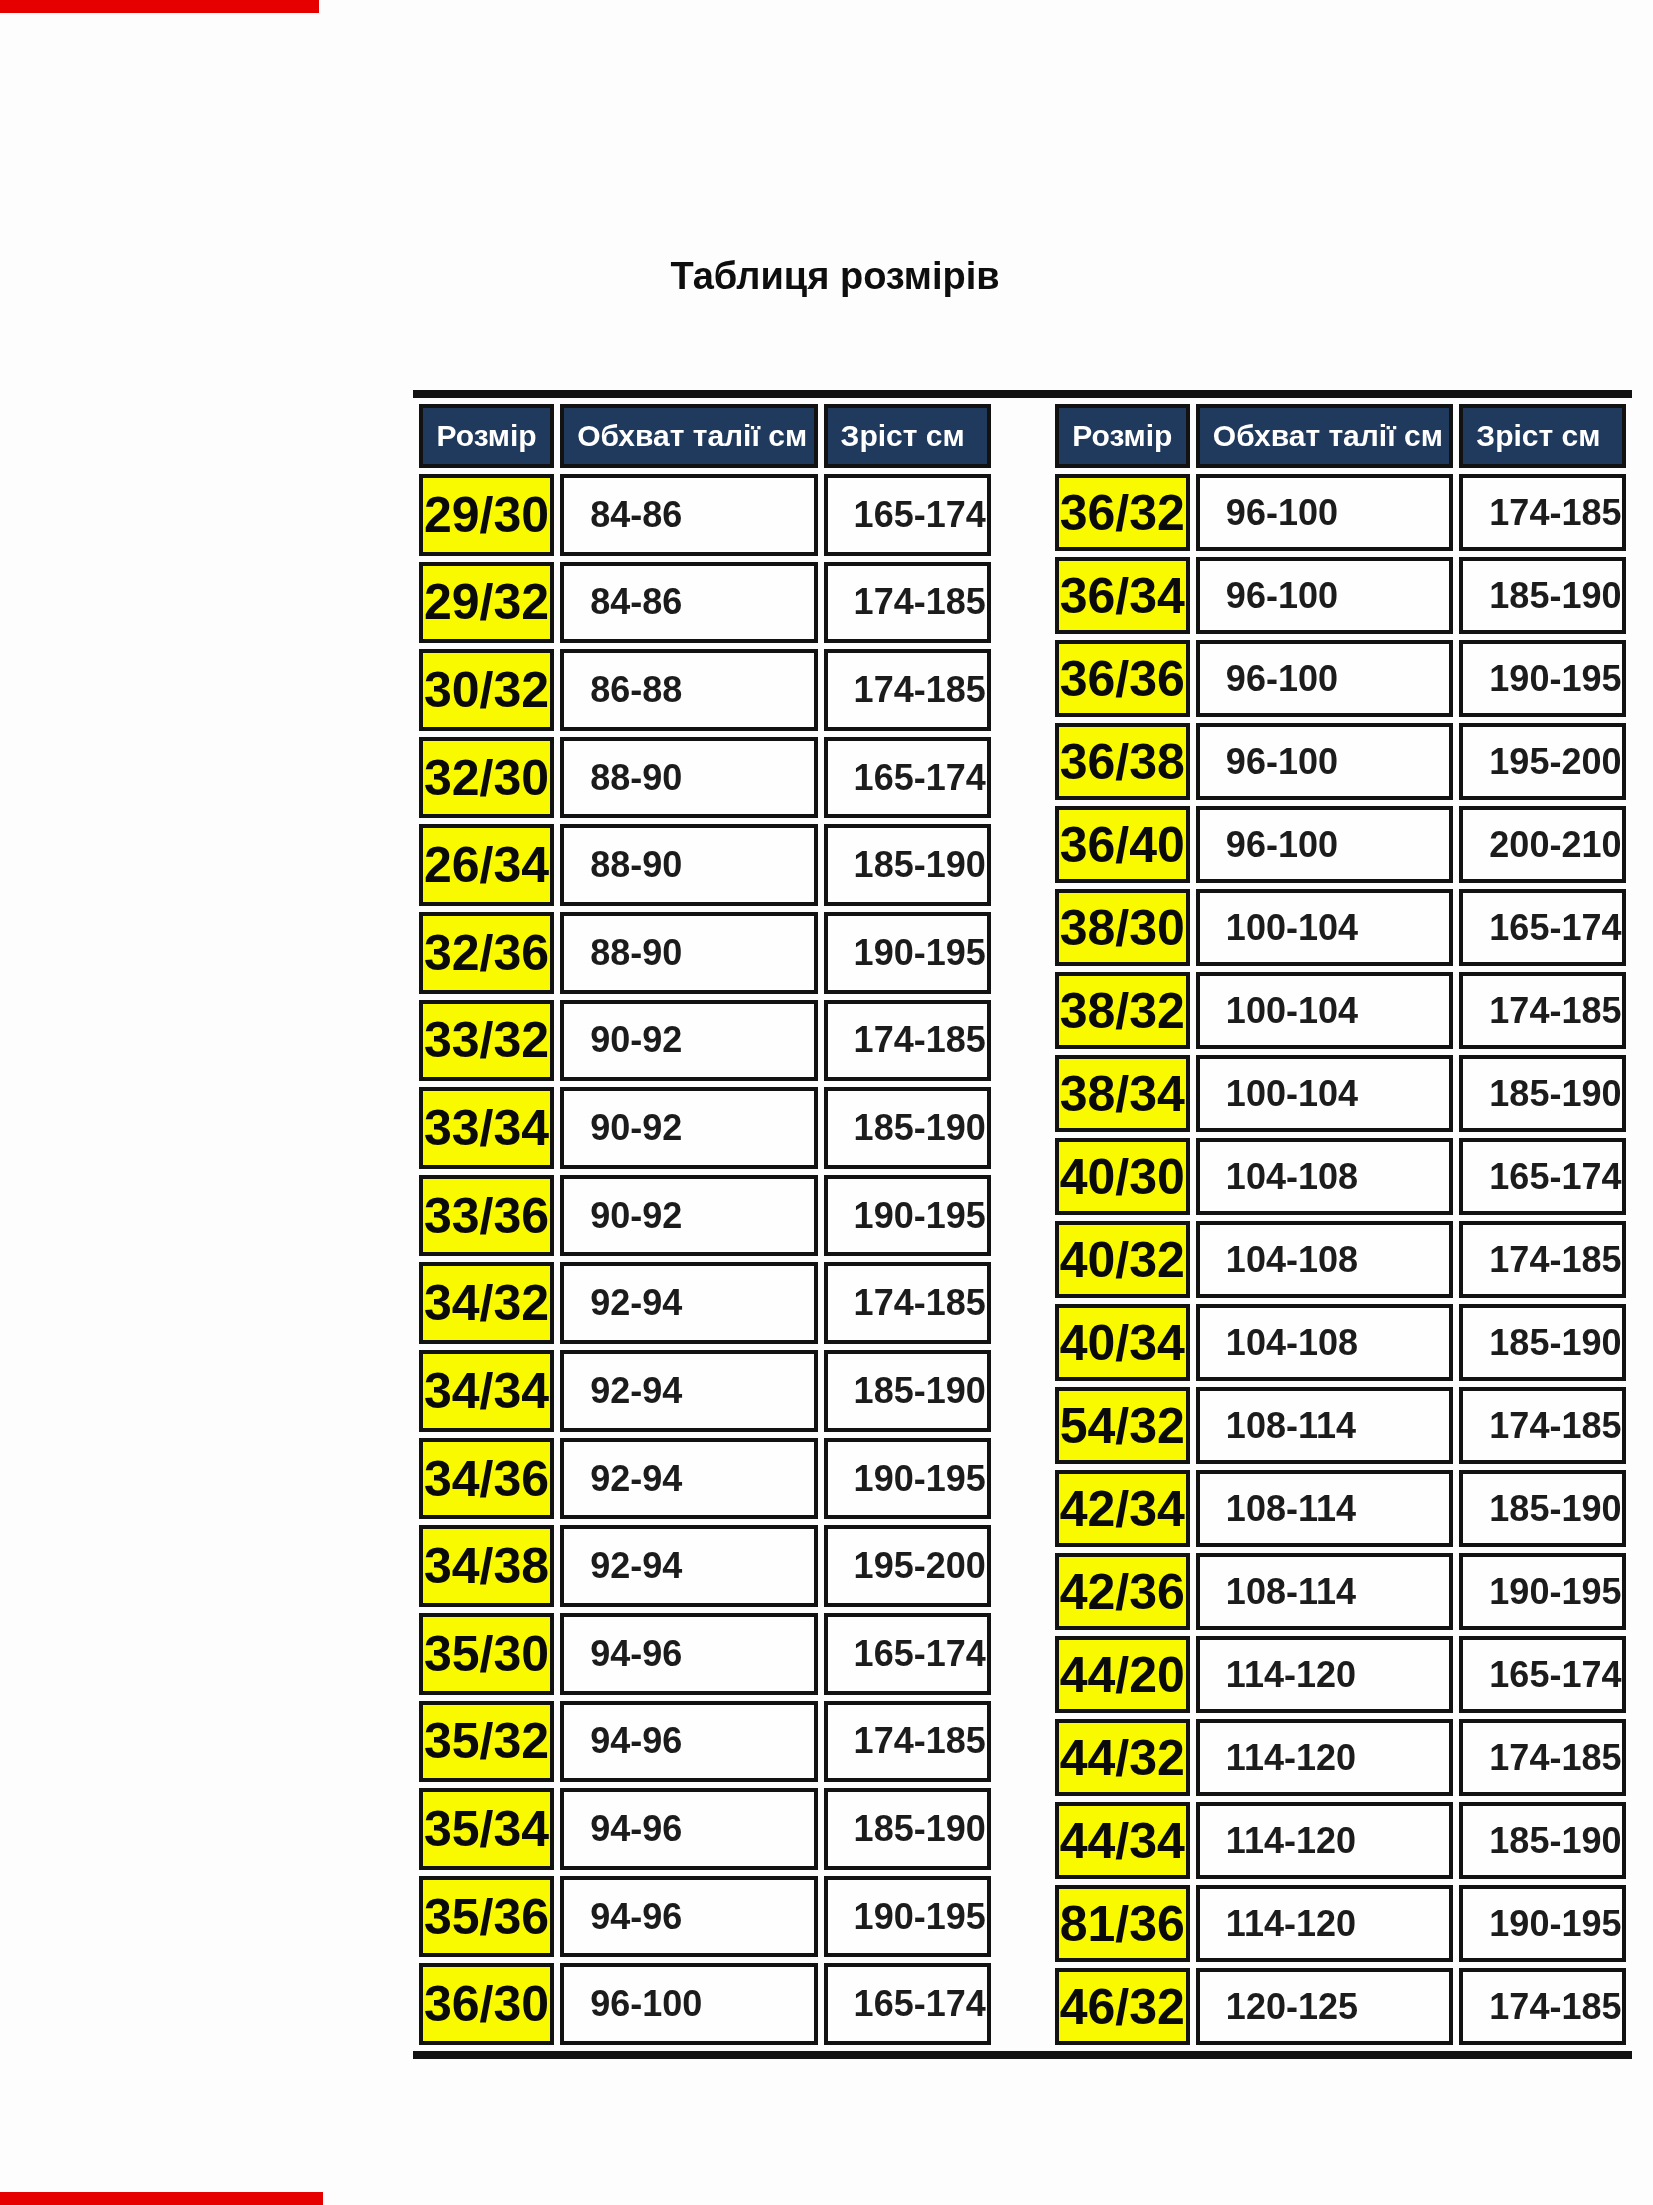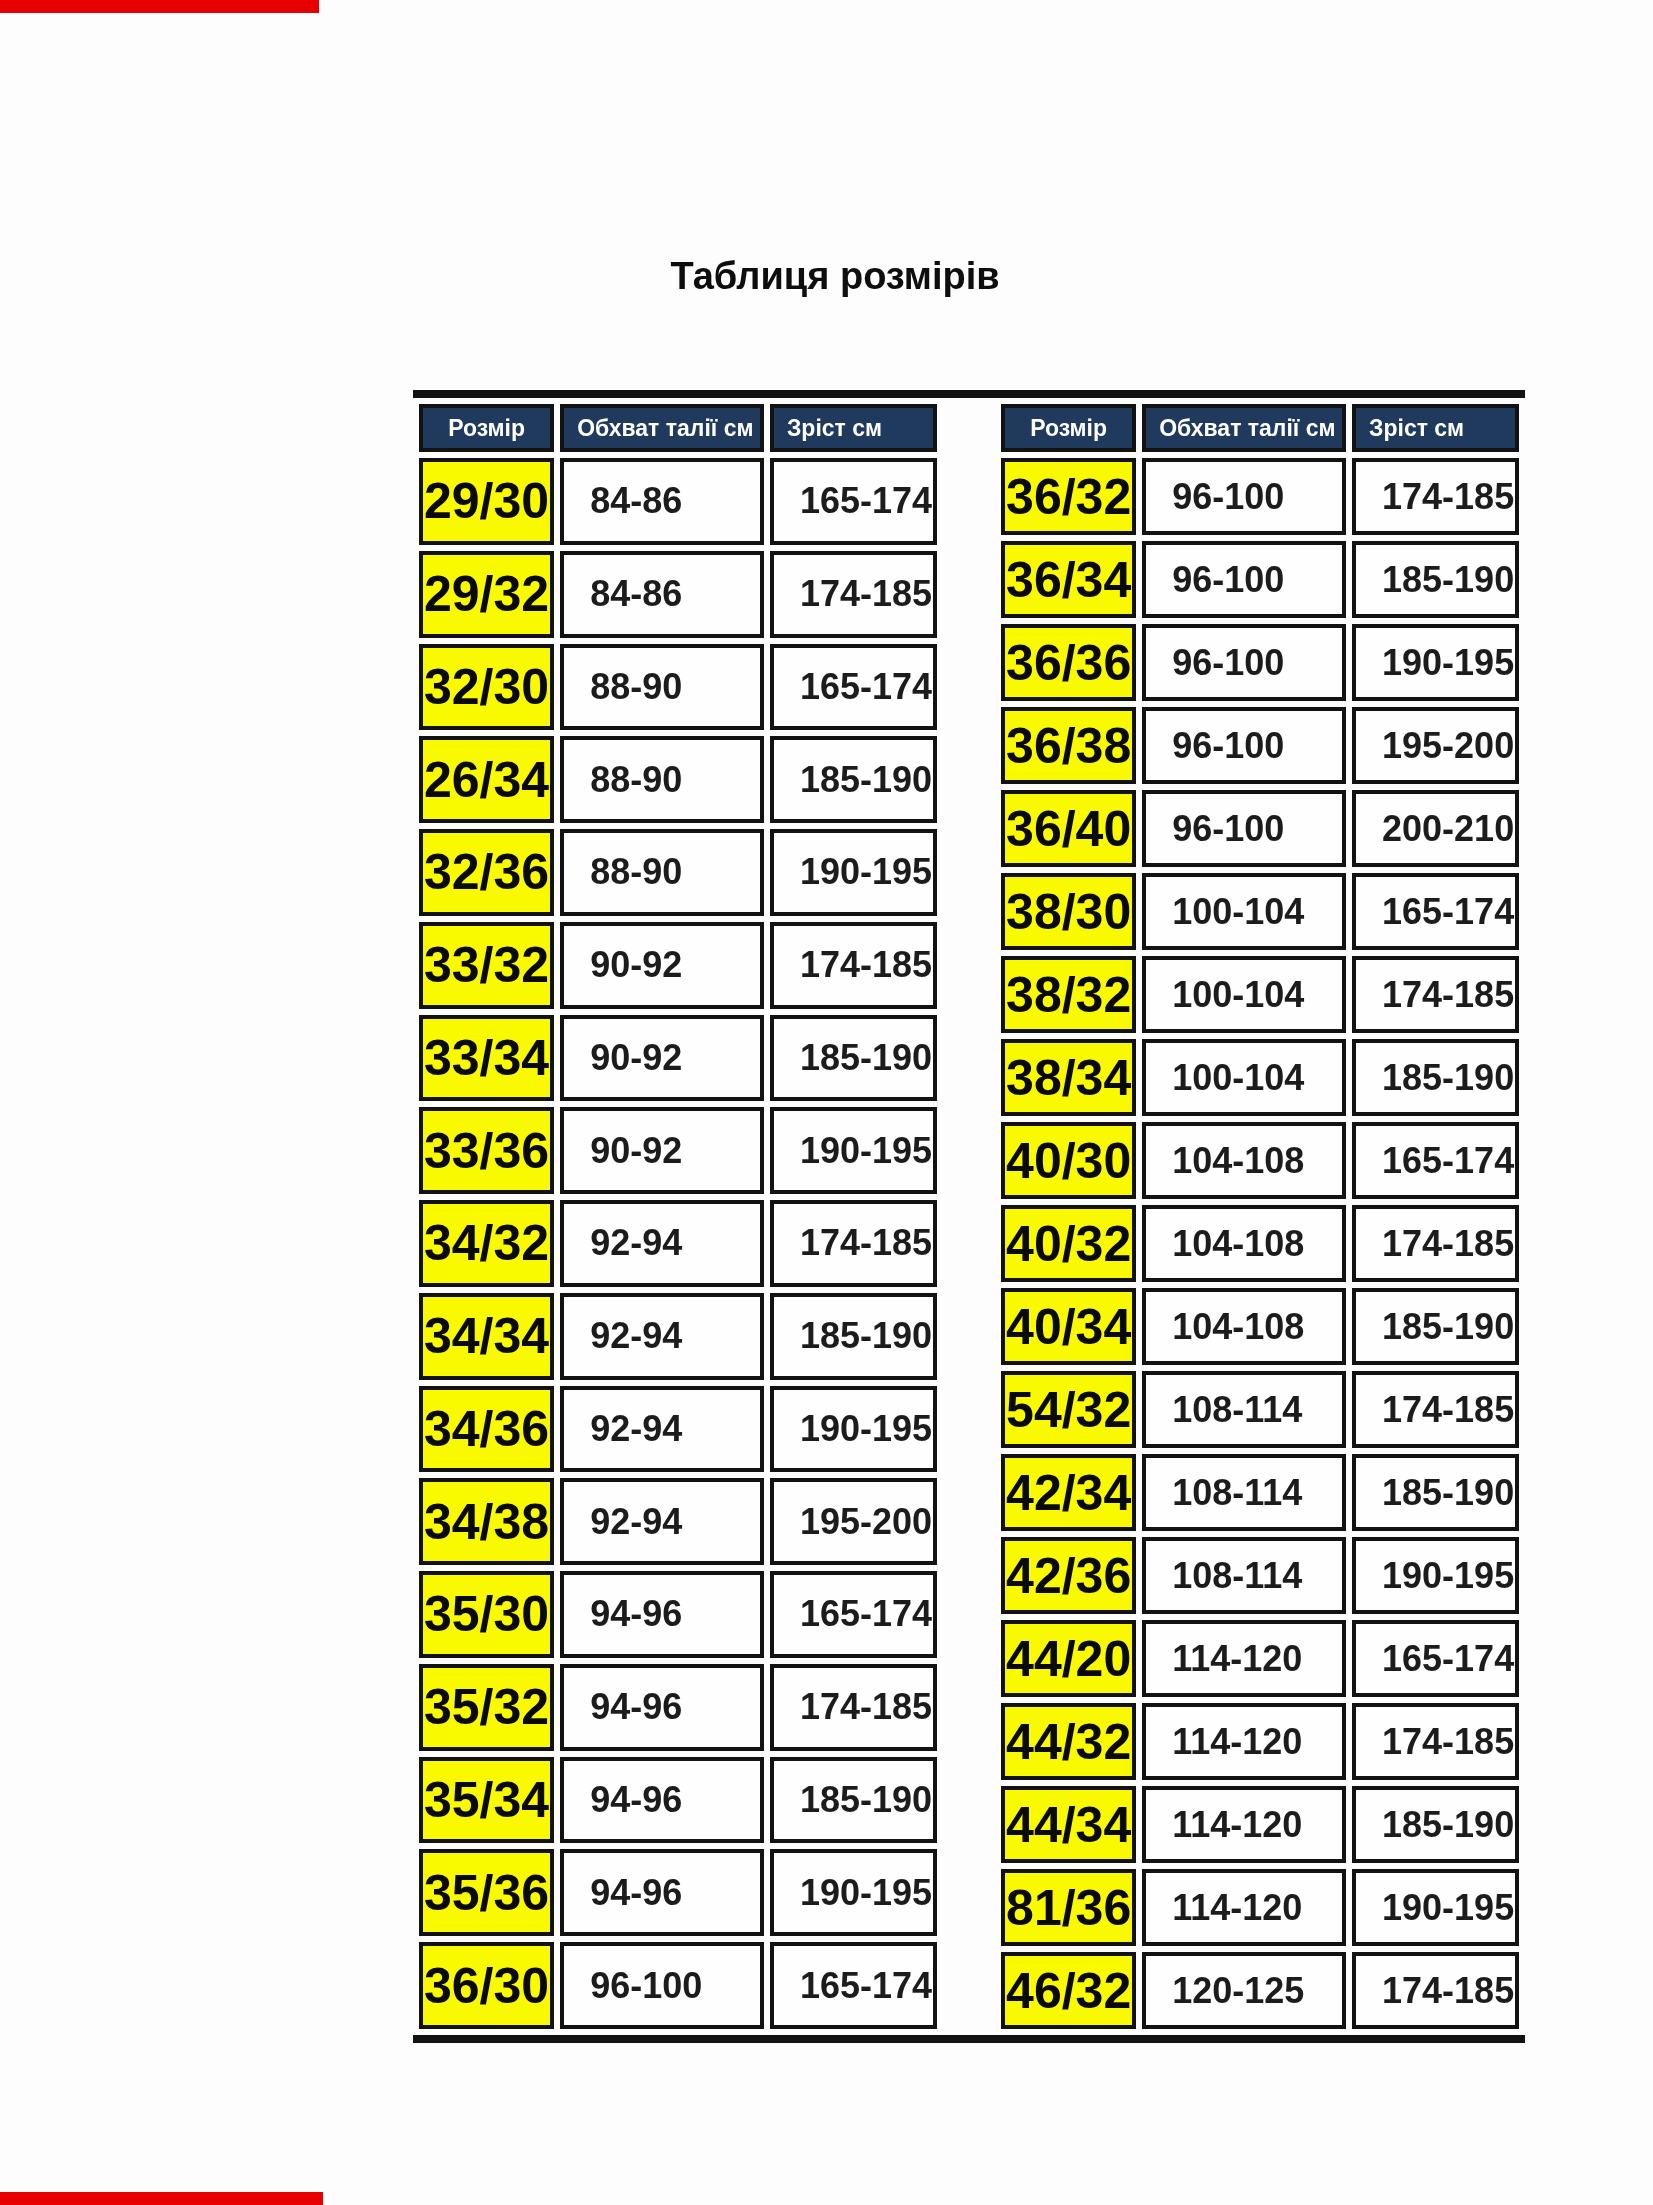--- a/index.html
+++ b/index.html
@@ -28,24 +28,24 @@
   table.size-table{
     border-collapse:separate;
     border-spacing:6.5px;
   }
   .size-table th,.size-table td{
     border:4.1px solid var(--border);
     box-sizing:border-box;
     vertical-align:middle;
   }
   .size-table th{
-    height:48px;
+    height:64px;
     background:var(--header-bg);
     color:var(--header-text);
-    font-size:23px;font-weight:bold;
+    font-size:30px;font-weight:bold;
     text-align:left;padding:0 6.5px 0 13px;
     white-space:nowrap;
   }
   .size-table th.col-size{width:90px;text-align:center;padding:0;}
   .size-table th.col-waist{width:175px;}
   .size-table th.col-height{width:114px;}
   .size-table td{
     height:77px;
     background:var(--cell-bg);
     color:var(--text);
@@ -85,20 +85,25 @@
           <td class="size-cell">29/30</td>
           <td class="waist-cell">84-86</td>
           <td class="height-cell">165-174</td>
         </tr>
         <tr>
           <td class="size-cell">29/32</td>
           <td class="waist-cell">84-86</td>
           <td class="height-cell">174-185</td>
         </tr>
         <tr>
+          <td class="size-cell">30/32</td>
+          <td class="waist-cell">86-88</td>
+          <td class="height-cell">174-185</td>
+        </tr>
+        <tr>
           <td class="size-cell">32/30</td>
           <td class="waist-cell">88-90</td>
           <td class="height-cell">165-174</td>
         </tr>
         <tr>
           <td class="size-cell">26/34</td>
           <td class="waist-cell">88-90</td>
           <td class="height-cell">185-190</td>
         </tr>
         <tr>

